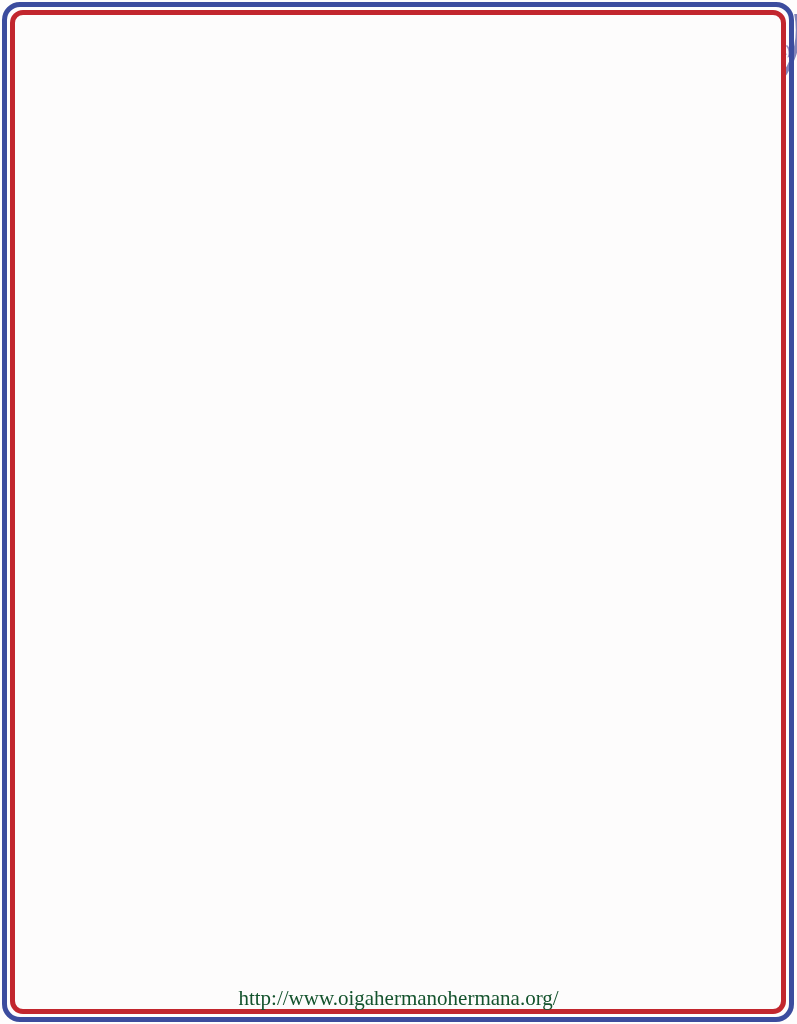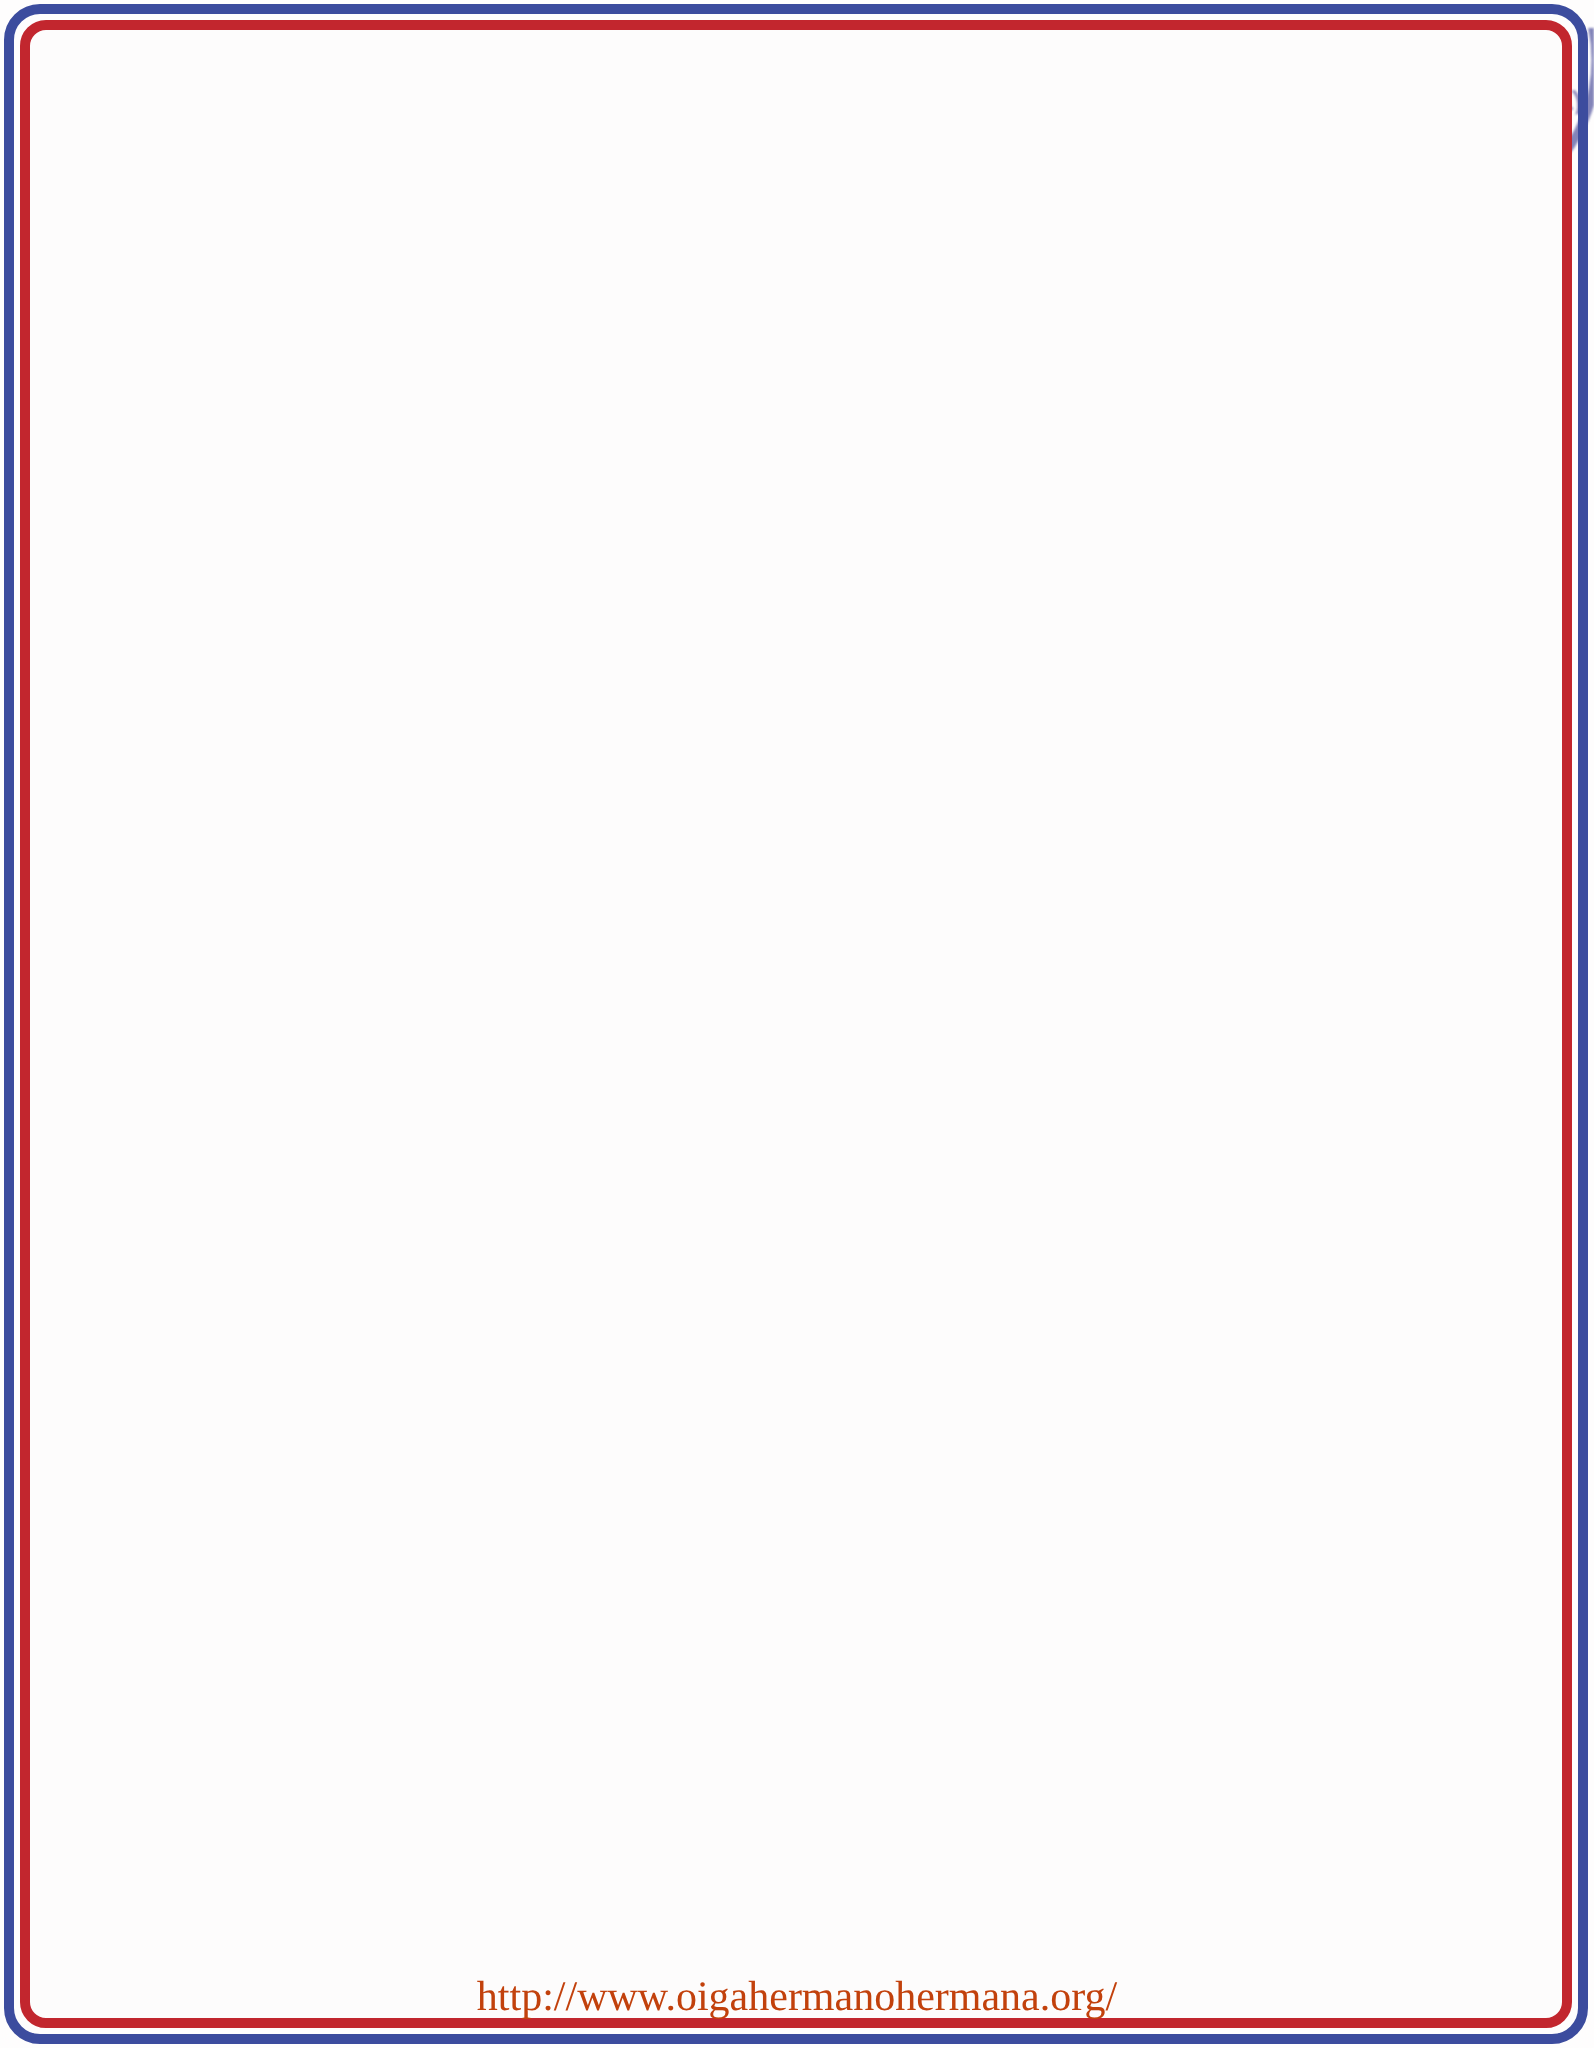--- a/index.html
+++ b/index.html
@@ -100,17 +100,17 @@
     <defs>
       <path id="arcPath" d="M 684,96 A 66,66 0 0 1 648,32" fill="none"></path>
     </defs>
     <text font-family="Liberation Sans, sans-serif" font-size="11.5" font-weight="bold" fill="#837bb6" letter-spacing="1.5" opacity="0.85">
       <textPath href="#arcPath">Biblioteca</textPath>
     </text>
   </svg>
 
   <div class="page-number">51</div>
 
-  <div class="footer-url" style="color: #c2410c;">http://www.oigahermanohermana.org/</div>
+  <div class="footer-url" style="color: #14532d;">http://www.oigahermanohermana.org/</div>
 
   <div class="outer-frame" style="border-color: rgb(60, 76, 158);"></div>
   <div class="inner-frame" style="border-color: rgb(194, 38, 46);"></div>
 </div>
 
 </body></html>

